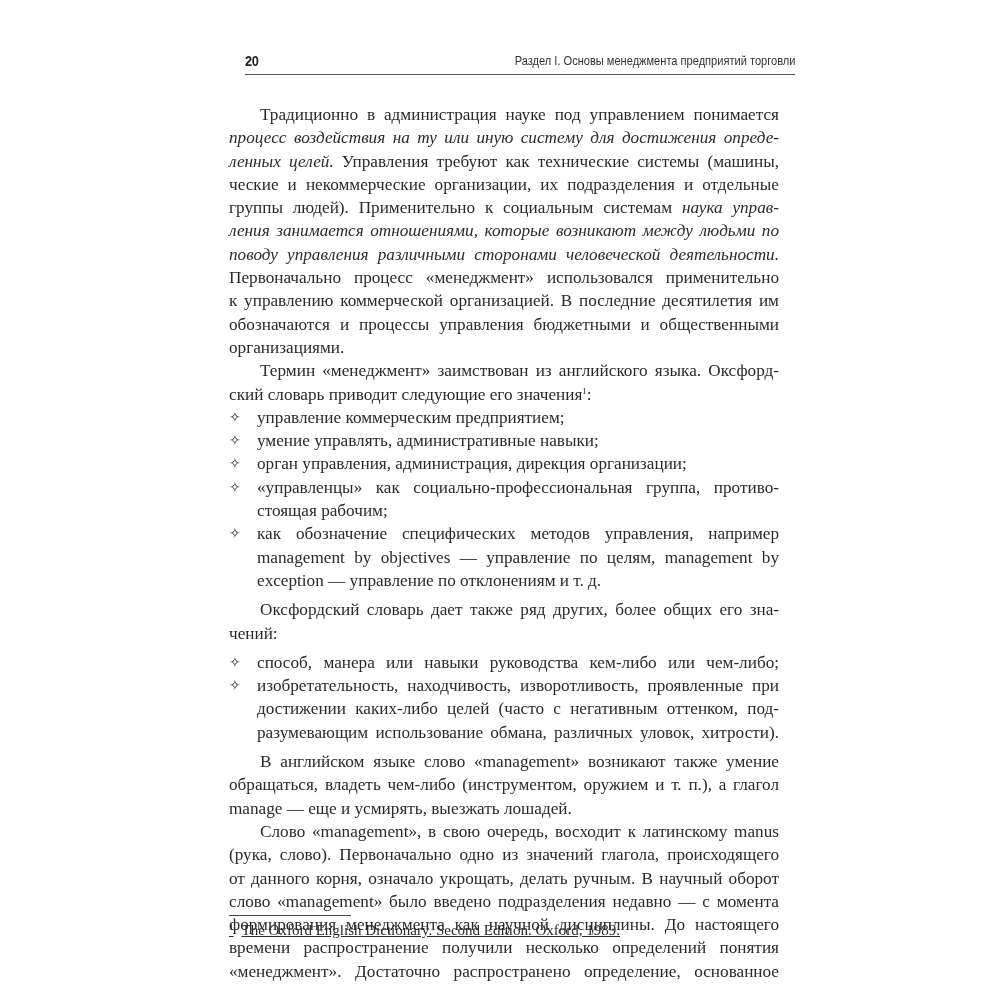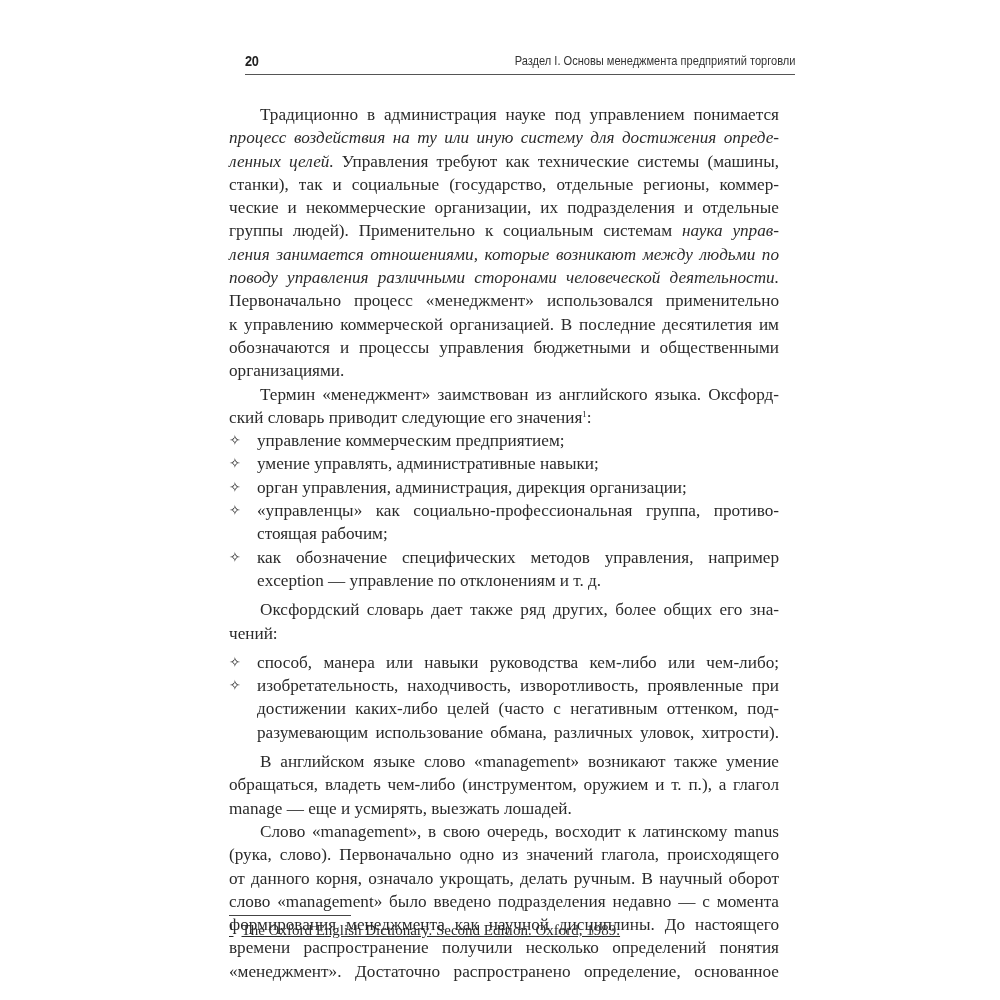--- a/index.html
+++ b/index.html
@@ -33,21 +33,20 @@
     <span class="pageno">20</span>
     <span class="runhead">Раздел I. Основы менеджмента предприятий торговли</span>
   </div>
 
   <div class="body">
 
     <div>
       <div class="line indent"><span>Традиционно в администрация науке под управлением понимается</span></div>
       <div class="line"><i>процесс воздействия на ту или иную систему для достижения опреде-</i></div>
       <div class="line"><i>ленных целей.</i><span> Управления требуют как технические системы (машины,</span></div>
-      <div class="line"><span>станки), так и социальные (государство, отдельные регионы, коммер-</span></div>
       <div class="line"><span>ческие и некоммерческие организации, их подразделения и отдельные</span></div>
       <div class="line"><span>группы людей). Применительно к социальным системам </span><i>наука управ-</i></div>
       <div class="line"><i>ления занимается отношениями, которые возникают между людьми по</i></div>
       <div class="line"><i>поводу управления различными сторонами человеческой деятельности.</i></div>
       <div class="line"><span>Первоначально процесс «менеджмент» использовался применительно</span></div>
       <div class="line"><span>к управлению коммерческой организацией. В последние десятилетия им</span></div>
       <div class="line"><span>обозначаются и процессы управления бюджетными и общественными</span></div>
       <div class="line last"><span>организациями.</span></div>
     </div>
 
@@ -70,20 +69,21 @@
         <div class="line last"><span>орган управления, администрация, дирекция организации;</span></div>
       </div>
       <div class="bul">
         <span class="mark">✧</span>
         <div class="line"><span>«управленцы» как социально-профессиональная группа, противо-</span></div>
         <div class="line last"><span>стоящая рабочим;</span></div>
       </div>
       <div class="bul">
         <span class="mark">✧</span>
         <div class="line"><span>как обозначение специфических методов управления, например</span></div>
+        <div class="line"><span>management by objectives — управление по целям, management by</span></div>
         <div class="line last"><span>exception — управление по отклонениям и т. д.</span></div>
       </div>
     </div>
     <div class="gap"></div>
 
     <div>
       <div class="line indent"><span>Оксфордский словарь дает также ряд других, более общих его зна-</span></div>
       <div class="line last"><span>чений:</span></div>
     </div>
     <div class="gap"></div>

